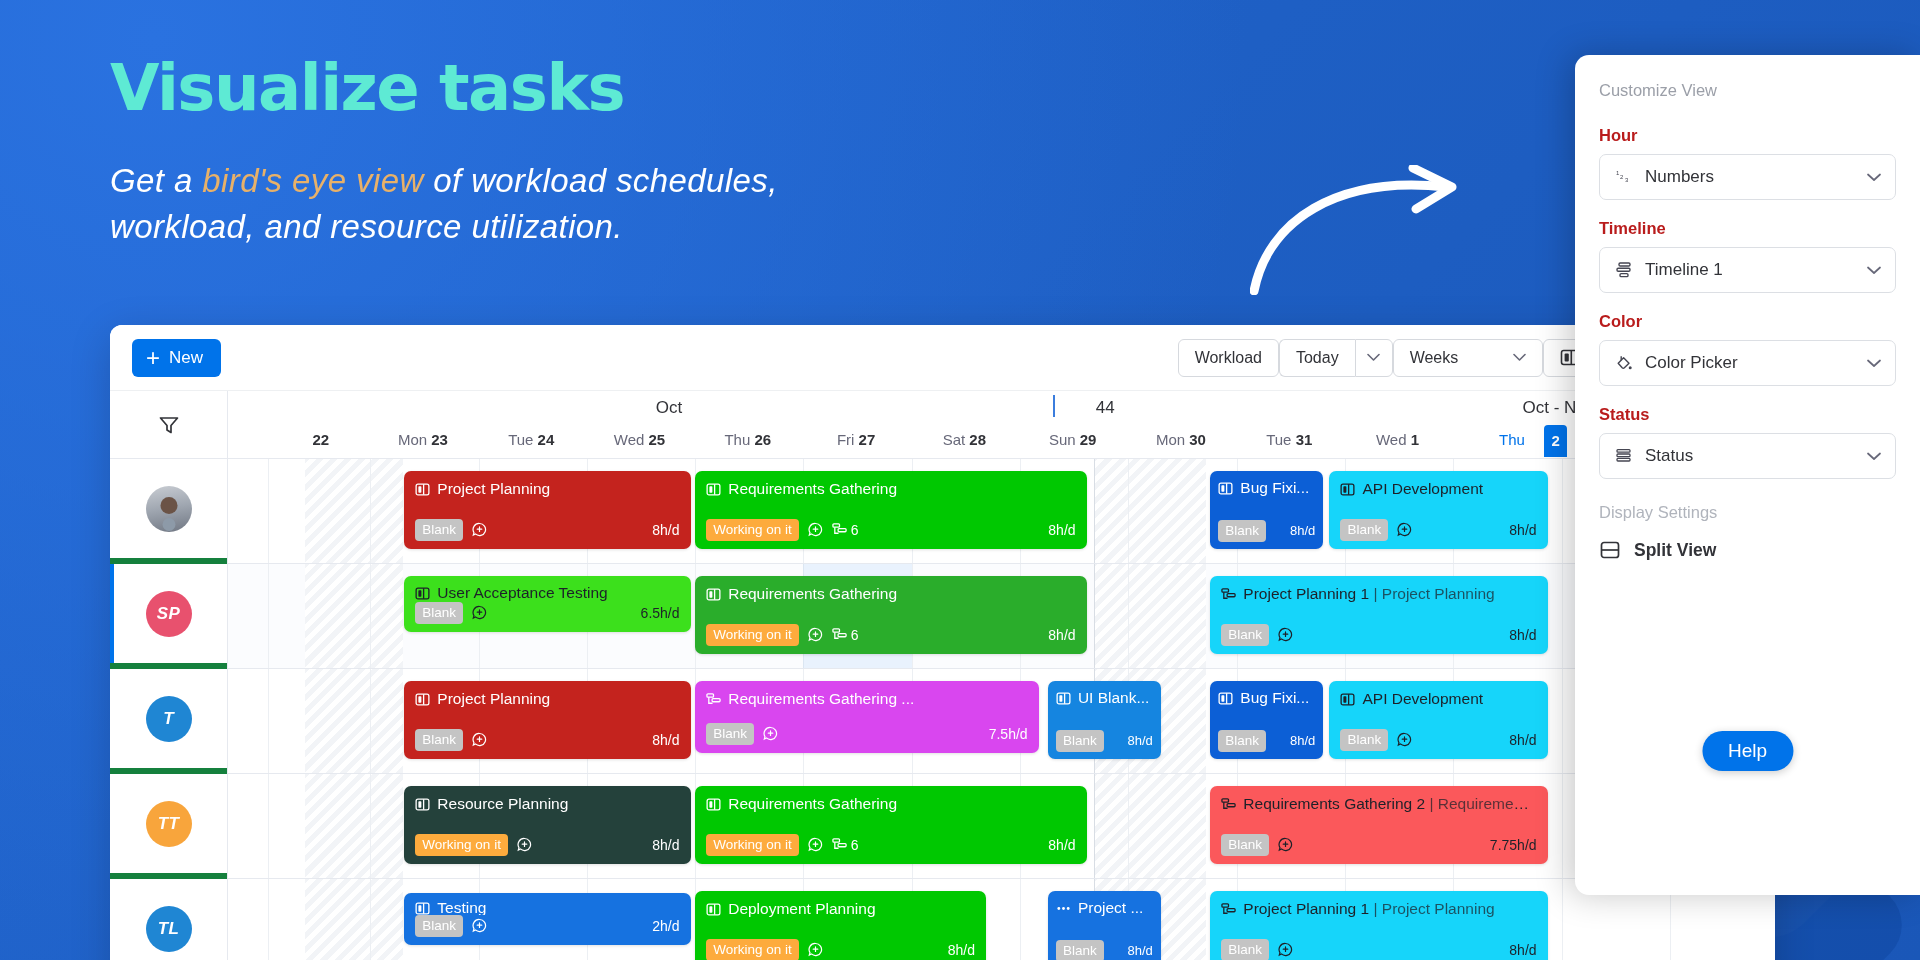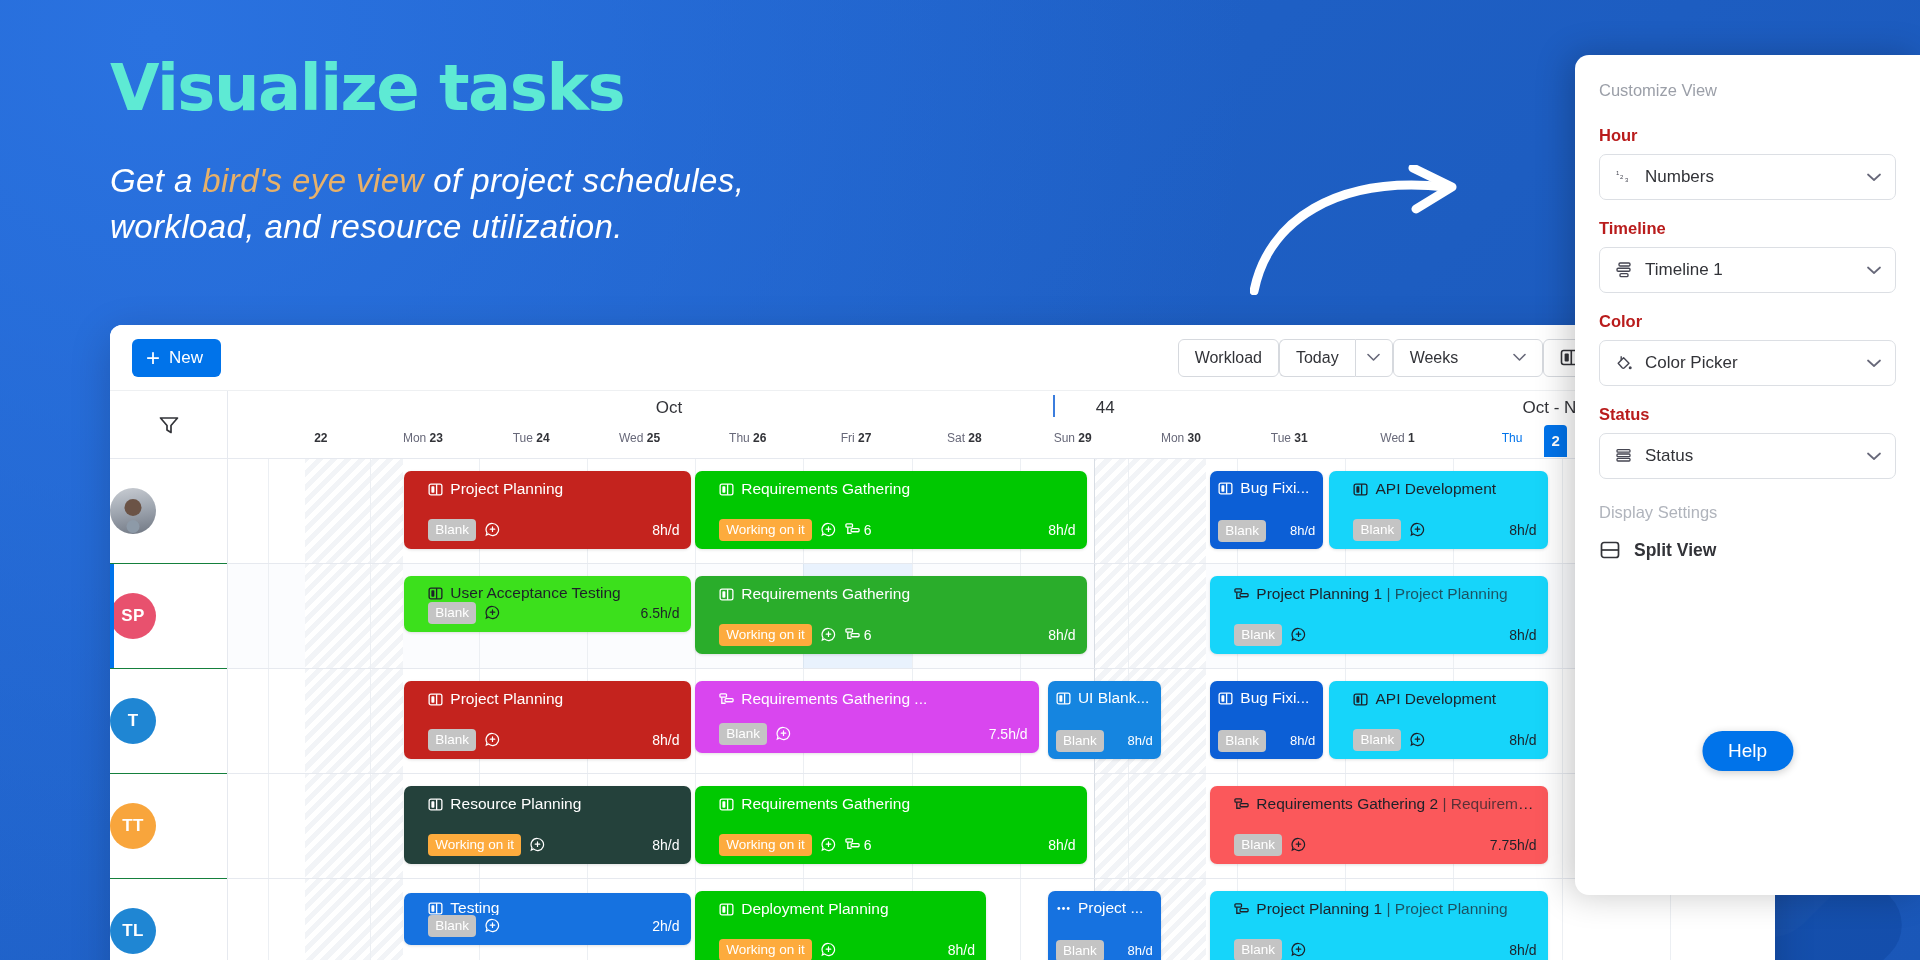--- a/index.html
+++ b/index.html
@@ -123,44 +123,45 @@
     white-space: nowrap;
   }
   .week-sep {
     position: absolute; top: 4px;
     width: 2px; height: 22px; background: #3b7ddd;
   }
   #days-row { height: 34px; position: relative; }
   .day-label {
     position: absolute; top: 6px;
     transform: translateX(-50%);
-    font-size: 12px; color: #676879; white-space: nowrap;
+    font-size: 15px; color: #676879; white-space: nowrap;
   }
   .day-label b { color: #323338; font-weight: 700; }
   .day-label.today-lbl { color: #0073ea; }
   .today-pill {
     position: absolute; top: 0px;
     background: #0073ea; color: #fff;
     border-radius: 4px 4px 0 0;
     font-size: 15px; font-weight: 700;
     padding: 7px 7px 8px 7px;
   }
 
   
   #grid-body { display: flex; height: calc(100% - 134px); }
   #avatar-col {
     width: 118px; flex: 0 0 118px;
     border-right: 1px solid #e6e9ef;
     background: #fff;
   }
   .avatar-cell {
     height: 105px;
-    display: flex; align-items: center; justify-content: flex-start;
-    border-bottom: 1px solid #15803d;
+    display: flex; align-items: center; justify-content: center;
+    border-bottom: 6px solid #15803d;
     position: relative;
+    font-style: italic;
   }
   .avatar-cell.selected::before {
     content: ""; position: absolute; left: 0; top: 0; bottom: 0;
     width: 4px; background: #0073ea;
   }
   .avatar {
     width: 46px; height: 46px; border-radius: 50%;
     display: flex; align-items: center; justify-content: center;
     color: #fff; font-size: 17px; font-weight: 700;
     letter-spacing: 0.3px;
@@ -201,21 +202,21 @@
   }
   .today-band {
     position: absolute; top: 0; bottom: 0;
     background: rgba(0,115,234,0.07);
   }
 
   
   .task {
     position: absolute;
     border-radius: 7px;
-    padding: 9px 11px 8px 24px;
+    padding: 9px 11px 8px 11px;
     display: flex; flex-direction: column; justify-content: space-between;
     overflow: hidden;
     box-shadow: 0 1px 3px rgba(0,0,0,0.12);
     cursor: pointer;
   }
   .task-top {
     display: flex; align-items: center; gap: 7px;
     font-size: 15.5px; white-space: nowrap; overflow: hidden;
   }
   .task-title { overflow: hidden; text-overflow: ellipsis; white-space: nowrap; }
@@ -288,21 +289,21 @@
 <body>
 
 <div id="bg">
   <div id="bg-deco1"></div>
   <div id="bg-deco2"></div>
 </div>
 
 <div id="hero">
   <div id="hero-title">Visualize tasks</div>
   <div id="hero-sub">
-    <span>Get a </span><span class="hl">bird's eye view</span><span> of project schedules,</span><br>
+    <span>Get a </span><span class="hl">bird's eye view</span><span> of workload schedules,</span><br>
     <span>workload, and resource utilization.</span>
   </div>
 </div>
 
 <svg id="arrow" width="230" height="130" viewBox="0 0 230 130">
   <path d="M4 126 C 18 56, 86 10, 196 22" fill="none" stroke="#ffffff" stroke-width="9" stroke-linecap="round"></path>
   <path d="M163 3 L202 22 L166 44" fill="none" stroke="#ffffff" stroke-width="9" stroke-linecap="round" stroke-linejoin="round"></path>
 </svg>
 
 <div id="app">

